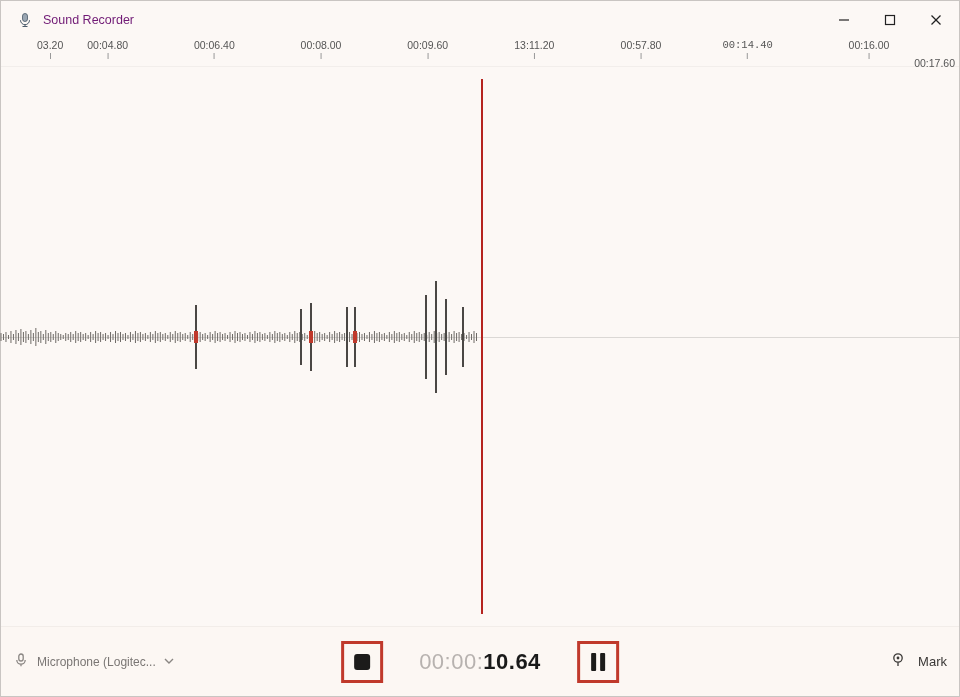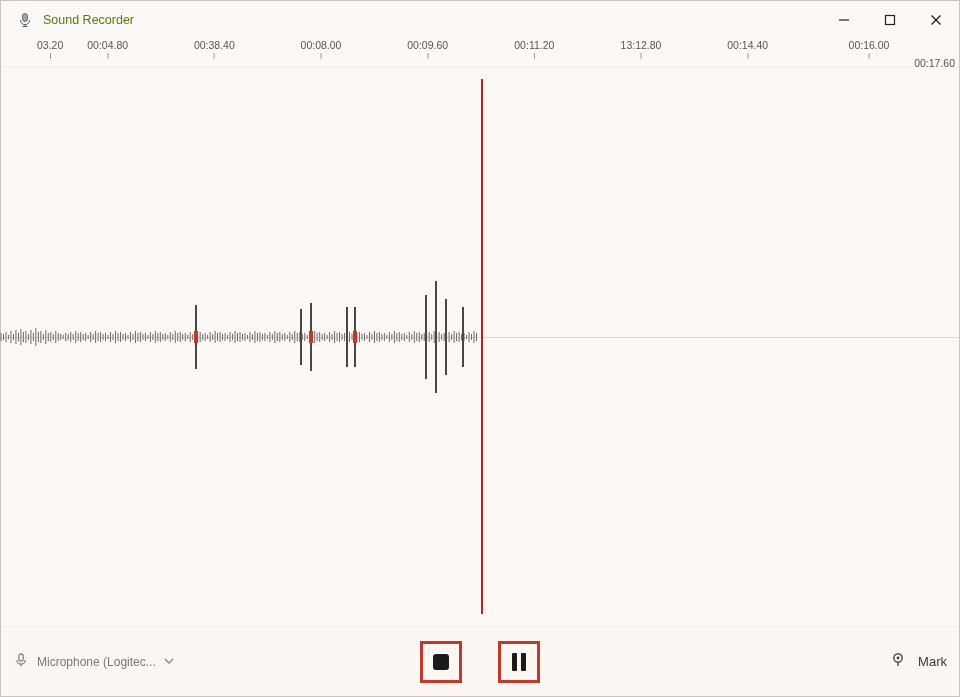--- a/index.html
+++ b/index.html
@@ -34,21 +34,21 @@
   }
   .titlebar .app-icon {
     width: 16px;
     height: 16px;
     margin-left: 16px;
     margin-right: 10px;
   }
   .titlebar .app-title {
     flex: 0 0 auto;
     font-size: 12.5px;
-    color: #4d7c0f;
+    color: #701a75;
   }
   .titlebar .spacer { flex: 1 1 auto; }
   .win-btn {
     width: 46px;
     height: 38px;
     display: flex;
     align-items: center;
     justify-content: center;
     color: #222;
   }
@@ -214,26 +214,26 @@
       <svg width="12" height="12" viewBox="0 0 12 12">
           <line x1="1.5" y1="1.5" x2="10.5" y2="10.5" stroke="#222" stroke-width="1.3"></line>
           <line x1="10.5" y1="1.5" x2="1.5" y2="10.5" stroke="#222" stroke-width="1.3"></line>
         </svg>
     </div>
   </div>
 
   <div class="ruler" id="ruler">
       <div class="tick" style="left: 4px; transform: none; text-align: left; margin-left: 32px;"><span>03.20</span><div class="mark"></div></div>
       <div class="tick" style="left: 106.667px;"><span>00:04.80</span><div class="mark"></div></div>
-      <div class="tick" style="left: 213.333px;"><span>00:38.40</span><div class="mark"></div></div>
+      <div class="tick" style="left: 213.333px;"><span>00:06.40</span><div class="mark"></div></div>
       <div class="tick" style="left: 320px;"><span>00:08.00</span><div class="mark"></div></div>
       <div class="tick" style="left: 426.667px;"><span>00:09.60</span><div class="mark"></div></div>
-      <div class="tick" style="left: 533.333px;"><span>00:11.20</span><div class="mark"></div></div>
-      <div class="tick" style="left: 640px;"><span>13:12.80</span><div class="mark"></div></div>
-      <div class="tick" style="left: 746.667px;"><span>00:14.40</span><div class="mark"></div></div>
+      <div class="tick" style="left: 533.333px;"><span>13:11.20</span><div class="mark"></div></div>
+      <div class="tick" style="left: 640px;"><span>00:57.80</span><div class="mark"></div></div>
+      <div class="tick" style="left: 746.667px; font-family: Liberation Mono, monospace;"><span>00:14.40</span><div class="mark"></div></div>
       <div class="tick" style="left: 868px;"><span>00:16.00</span><div class="mark"></div></div>
       <div class="tick" style="right: 4px; left: auto; transform: none; text-align: right; margin-top: 18px;"><span>00:17.60</span><div class="mark"></div></div>
     </div>
 
   <div class="wave-area">
     <div class="midline"></div>
     <svg class="wave-svg" id="waveSvg" viewBox="0 0 480 140" preserveAspectRatio="none">
         <line x1="0.00" y1="66" x2="0.00" y2="74" stroke="#6e6a66" stroke-width="1"></line>
         <line x1="2.49" y1="67" x2="2.49" y2="73" stroke="#6e6a66" stroke-width="1"></line>
         <line x1="4.98" y1="65" x2="4.98" y2="75" stroke="#6e6a66" stroke-width="1"></line>
@@ -456,20 +456,23 @@
         <svg width="10" height="10" viewBox="0 0 10 10">
             <path d="M1 3l4 4 4-4" fill="none" stroke="#8a8683" stroke-width="1.4"></path>
           </svg>
       </span>
     </div>
 
     <div class="center-controls">
       <div class="btn-box">
         <div class="stop-shape"></div>
       </div>
+      <div class="timecode">
+        <span class="faded">00:00:</span><span class="strong">10.64</span>
+      </div>
       <div class="btn-box">
         <div class="pause-shape">
             <span></span>
             <span></span>
           </div>
       </div>
     </div>
 
     <div class="mark-btn">
       <span>

